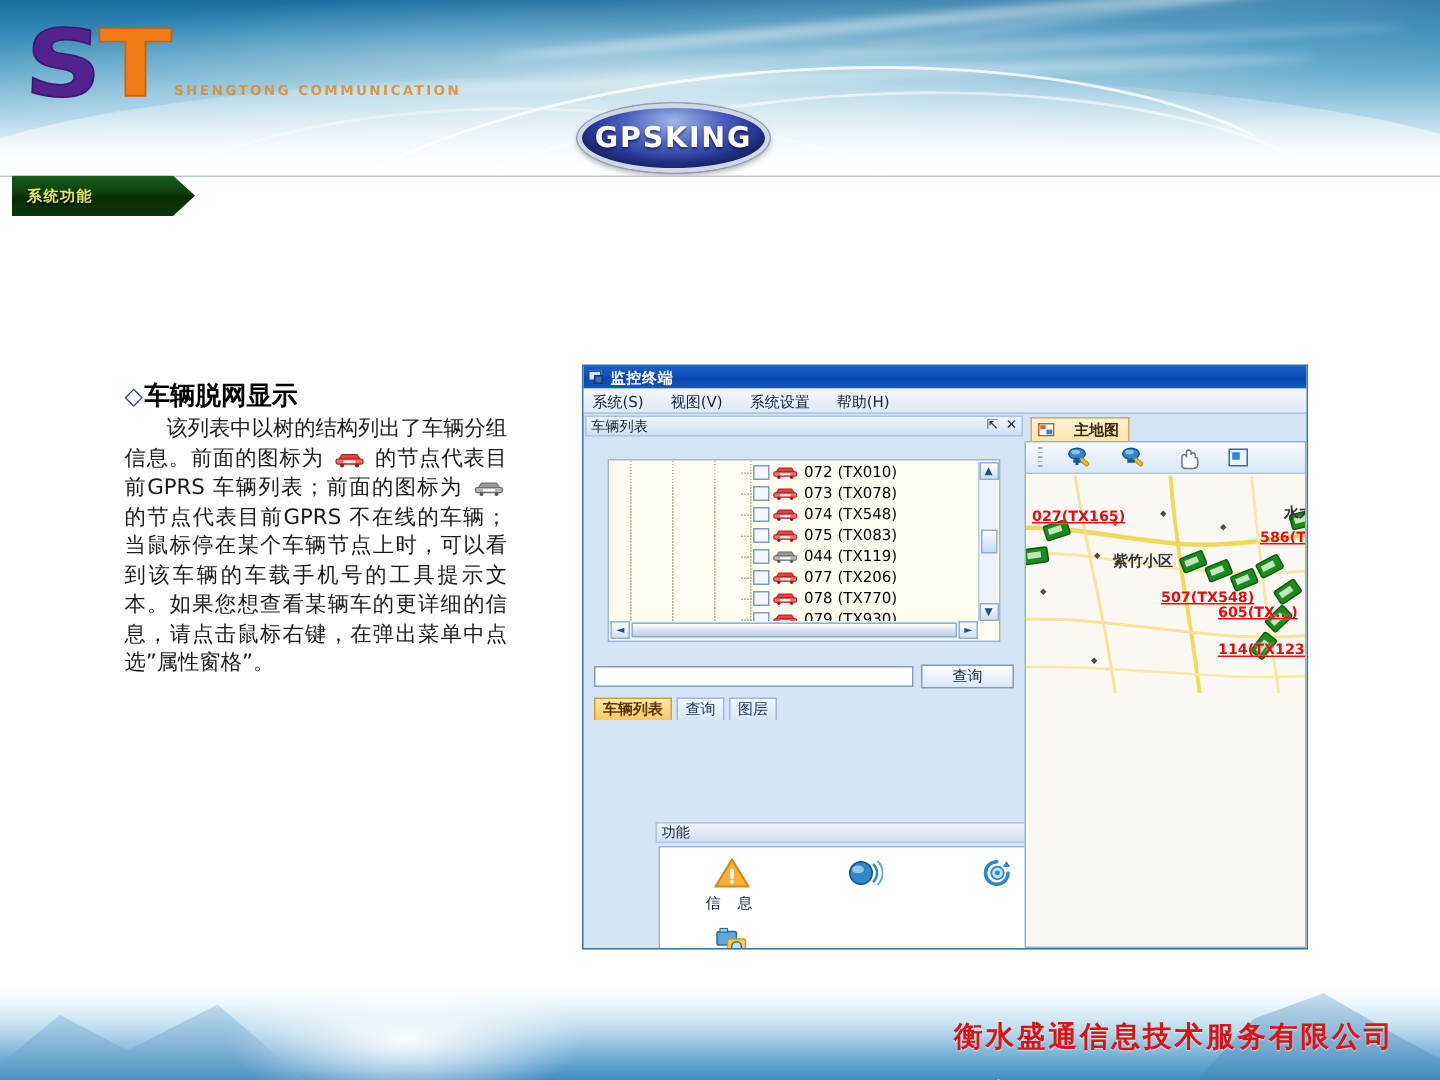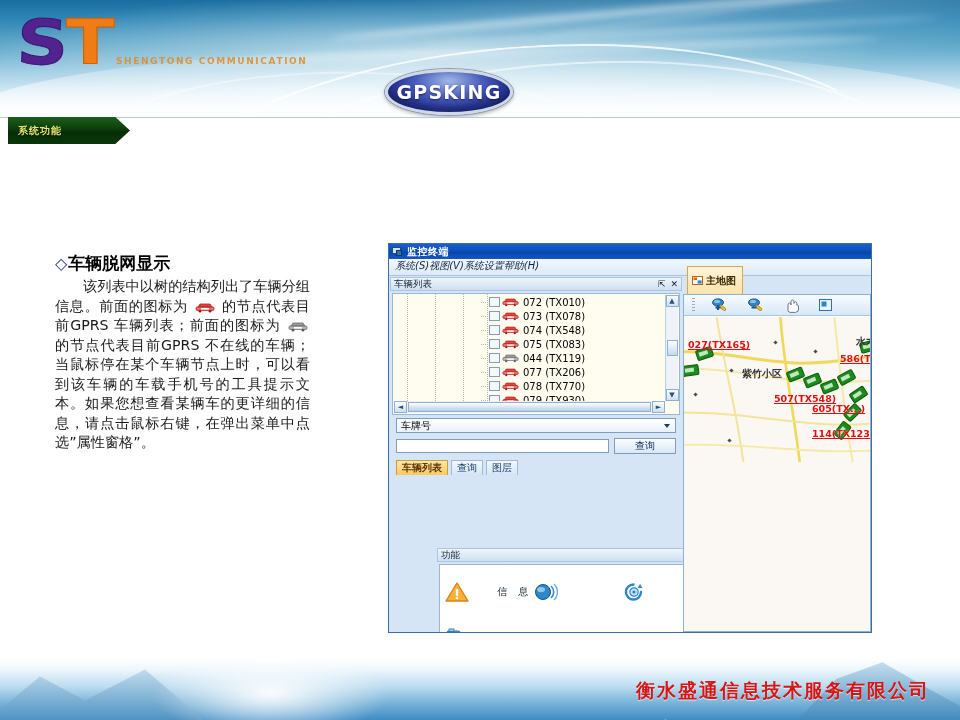--- a/index.html
+++ b/index.html
@@ -73,21 +73,21 @@
     clip-path:polygon(0 0, 88% 0, 100% 50%, 88% 100%, 0 100%);
     display:flex; align-items:center;
     box-shadow:1px 1px 2px rgba(0,0,0,.4);
   }
   #section-tag-label {
     color:#dfe96a; font-size:10px; font-weight:bold; margin-left:10px;
     letter-spacing:1px; text-shadow:0 1px 1px #000;
   }
 
   
-  #body-text { position:absolute; left:55px; top:252px; width:255px; }
+  #body-text { position:absolute; left:83px; top:252px; width:255px; }
   #bt-heading {
     font-size:17px; font-weight:bold; color:#000;
     font-family:"DejaVu Sans",sans-serif; white-space:nowrap; margin-bottom:2px;
   }
   #bt-diamond { color:#2b3a8c; font-size:16px; margin-right:1px; }
   #bt-para {
     font-size:14.2px; line-height:19.5px; color:#1a1a1a; text-align:justify;
     font-family:"DejaVu Sans",sans-serif; text-indent:28px;
   }
   .inline-car { display:inline-block; width:20px; height:11px; vertical-align:-2px; margin:0 2px; }
@@ -101,36 +101,36 @@
     height:15px; background:linear-gradient(to bottom,#1a5fc9 0%,#0a4fbd 45%,#0846ad 55%,#1358c4 100%);
     display:flex; align-items:center; padding-left:3px;font-family:Liberation Serif, serif;
   }
   #titlebar-icon { width:11px; height:10px; margin-right:4px; position:relative; }
   #tb-mon { position:absolute; left:0; top:0; width:9px; height:7px; background:#cfe3f7; border:1px solid #244a7a; }
   #tb-mon2 { position:absolute; left:4px; top:3px; width:6px; height:6px; background:#2f6fc0; border:1px solid #14365e; }
   #titlebar-text { color:#fff; font-size:10px; font-weight:bold; letter-spacing:.5px; }
 
   #menubar {
     height:17px; background:linear-gradient(to bottom,#f4f8fd,#dce9f7);
-    border-bottom:1px solid #a8c4de; display:flex; align-items:flex-start; padding-left:6px; font-style:italic;
+    border-bottom:1px solid #a8c4de; display:flex; align-items:flex-end; padding-left:6px; gap:18px;
   }
   .menu-item { font-size:10px; color:#10233f; white-space:nowrap; }
 
   
   #left-dock { position:absolute; left:1px; top:33px; width:292px; height:356px; }
   .panel-caption {
     height:14px; background:linear-gradient(to bottom,#eef5fc,#cfe0f2);
     border:1px solid #a9c6e0; display:flex; align-items:center;
     padding:0 3px; font-size:9.5px; color:#123; justify-content:space-between;
   }
   .panel-caption .cap-btns { display:flex; gap:5px; align-items:center; font-size:9px; color:#123; }
   .pin-glyph { font-size:9px; line-height:9px; }
 
   #tree-wrap {
-    margin:2px; height:122px; background:#fffdf0; border:1px solid #9ab8d6;
+    margin:15px; height:122px; background:#fffdf0; border:1px solid #9ab8d6;
     position:relative; overflow:hidden;padding-left:12px;
   }
   #tree-guides { position:absolute; left:0; top:0; width:100%; height:100%; }
   .guide { position:absolute; top:0; bottom:12px; width:1px;
            background:repeating-linear-gradient(to bottom,#b9b59a 0 1px,transparent 1px 2px); }
   #tree-list { position:absolute; left:96px; top:1px; right:16px; }
   .tree-row { height:14px; display:flex; align-items:center; position:relative; }
   .tree-elbow { position:absolute; left:-8px; top:7px; width:8px; height:1px;
                 background:repeating-linear-gradient(to right,#b9b59a 0 1px,transparent 1px 2px); }
   .tree-cb { width:11px; height:10px; border:1px solid #7f9db9; background:#f4f7fb; margin-right:2px; flex:none; }
@@ -174,33 +174,33 @@
     height:15px; padding:0 5px; display:flex; align-items:center;
     font-size:10px; color:#12365e; border:1px solid #9cbadb; border-bottom:none;
     background:linear-gradient(to bottom,#f2f8ff,#d5e5f6);
   }
   .dock-tab.active { background:linear-gradient(to bottom,#ffe6a8,#f8c963); border-color:#d09f33; color:#5c3705; font-weight:bold; }
 
   #func-panel { position:absolute; left:1px; top:271px; width:290px; height:118px;margin-left:46px; }
   #func-body { margin:2px; height:96px; background:#fff; border:1px solid #9ab8d6; position:relative; overflow:hidden; }
   #func-grid { position:absolute; left:4px; top:3px; right:15px;
                display:grid; grid-template-columns:repeat(3,1fr); }
-  .func-cell { height:46px; display:flex; flex-direction:row; align-items:center; justify-content:space-between; }
+  .func-cell { height:46px; display:flex; flex-direction:column; align-items:center; justify-content:flex-start; }
   .func-cell.hl { background:linear-gradient(to bottom,#ffdca0,#fcbf5e); border:1px solid #e9a33c; border-radius:3px; }
   .func-ic { width:26px; height:24px; margin-top:2px; }
   .func-lb { font-size:10px; color:#123; letter-spacing:4px; margin-top:1px; white-space:nowrap; }
   #func-vscroll { position:absolute; right:1px; top:1px; bottom:1px; width:13px;
                   background:#eef3fa; border-left:1px solid #b6cde3;
                   display:flex; flex-direction:column; align-items:center; }
 
   
   #map-region { position:absolute; left:294px; top:33px; right:0; bottom:0; }
   #map-tabstrip { height:17px; display:flex; align-items:flex-end; padding-left:4px; }
   #map-tab {
-    height:28px; padding:0 6px 0 4px; display:flex; align-items:center; gap:3px;
+    height:16px; padding:0 6px 0 4px; display:flex; align-items:center; gap:13px;
     background:linear-gradient(to bottom,#fff4da,#ffe3ab);
     border:1px solid #d3a94b; border-bottom:none; font-size:10px; color:#3a2a06; font-weight:bold;
   }
   .mt-ic { width:11px; height:9px; position:relative; }
   #map-body { position:absolute; left:0; top:17px; right:0; bottom:0; border:1px solid #8fb0ce; background:#fff; overflow:hidden; }
   #map-toolbar {
     height:21px; background:linear-gradient(to bottom,#f7fbff,#d8e8f8);
     border-bottom:1px solid #a9c6e0; display:flex; align-items:center; gap:14px; padding-left:8px;
   }
   .grip { width:3px; height:14px; background:repeating-linear-gradient(to bottom,#9ab 0 1px,transparent 1px 3px); }
@@ -426,24 +426,20 @@
         <div class="sb-btn">▼</div>
       </div>
       <div id="tree-hscroll">
         <div class="hs-btn">◄</div>
         <div class="hs-thumb"></div>
         <div class="hs-btn">►</div>
       </div>
     </div>
 
     <div id="search-row">
-      <div id="plate-select">
-        <span>车牌号</span>
-        <span class="caret"></span>
-      </div>
       <div id="query-row">
         <div id="query-input" title=""></div>
         <div id="query-button">查询</div>
       </div>
     </div>
 
     <div id="dock-tabs">
       <div class="dock-tab active">车辆列表</div>
       <div class="dock-tab">查询</div>
       <div class="dock-tab">图层</div>

